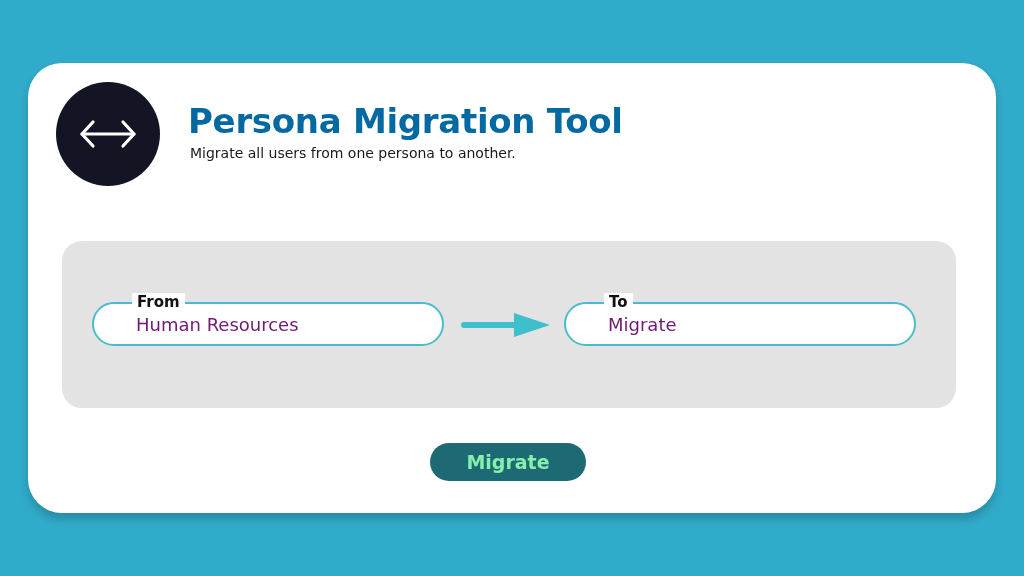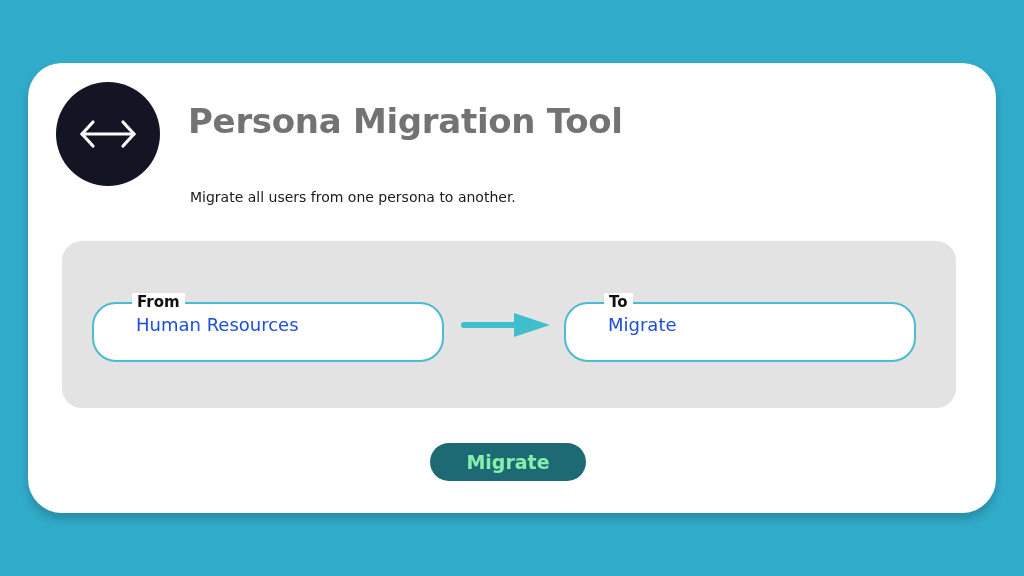--- a/index.html
+++ b/index.html
@@ -23,62 +23,61 @@
     left: 28px; top: 19px;
     width: 104px; height: 104px;
     border-radius: 50%;
     background: #131524;
     display: flex; align-items: center; justify-content: center;
   }
   .title {
     position: absolute;
     left: 160px; top: 38px;
     font-size: 34px; font-weight: bold;
-    color: #737373;
+    color: #0369a1;
     letter-spacing: -0.3px;
   }
   .subtitle {
     position: absolute;
     left: 162px; top: 82px;
     font-size: 14px;
     color: #1a1a1a;
-    margin-top: 44px;
   }
   .panel {
     position: absolute;
     left: 34px; top: 178px;
     width: 894px; height: 167px;
     background: #e3e3e3;
     border-radius: 20px;
   }
   .field {
     position: absolute;
     top: 61px;
-    width: 352px; height: 60px;
+    width: 352px; height: 44px;
     border: 2px solid #4bbccf;
     border-radius: 24px;
     background: #ffffff;
     box-sizing: border-box;
   }
   .field.from { left: 30px; }
   .field.to { left: 502px; text-align: center; }
   .field-label {
     position: absolute;
     top: -11px; left: 38px;
     padding: 0 5px;
     background: #ffffff;
     font-size: 15px; font-weight: bold;
     color: #111;
     line-height: 18px;
   }
   .field-value {
     position: absolute;
     left: 42px; top: 11px;
     font-size: 18px;
-    color: #1d4ed8;
+    color: #701a75;
     line-height: 20px;
   }
   .arrow {
     position: absolute;
     left: 398px; top: 70px;
     width: 94px; height: 28px;
   }
   .migrate-btn {
     position: absolute;
     left: 402px; top: 380px;

